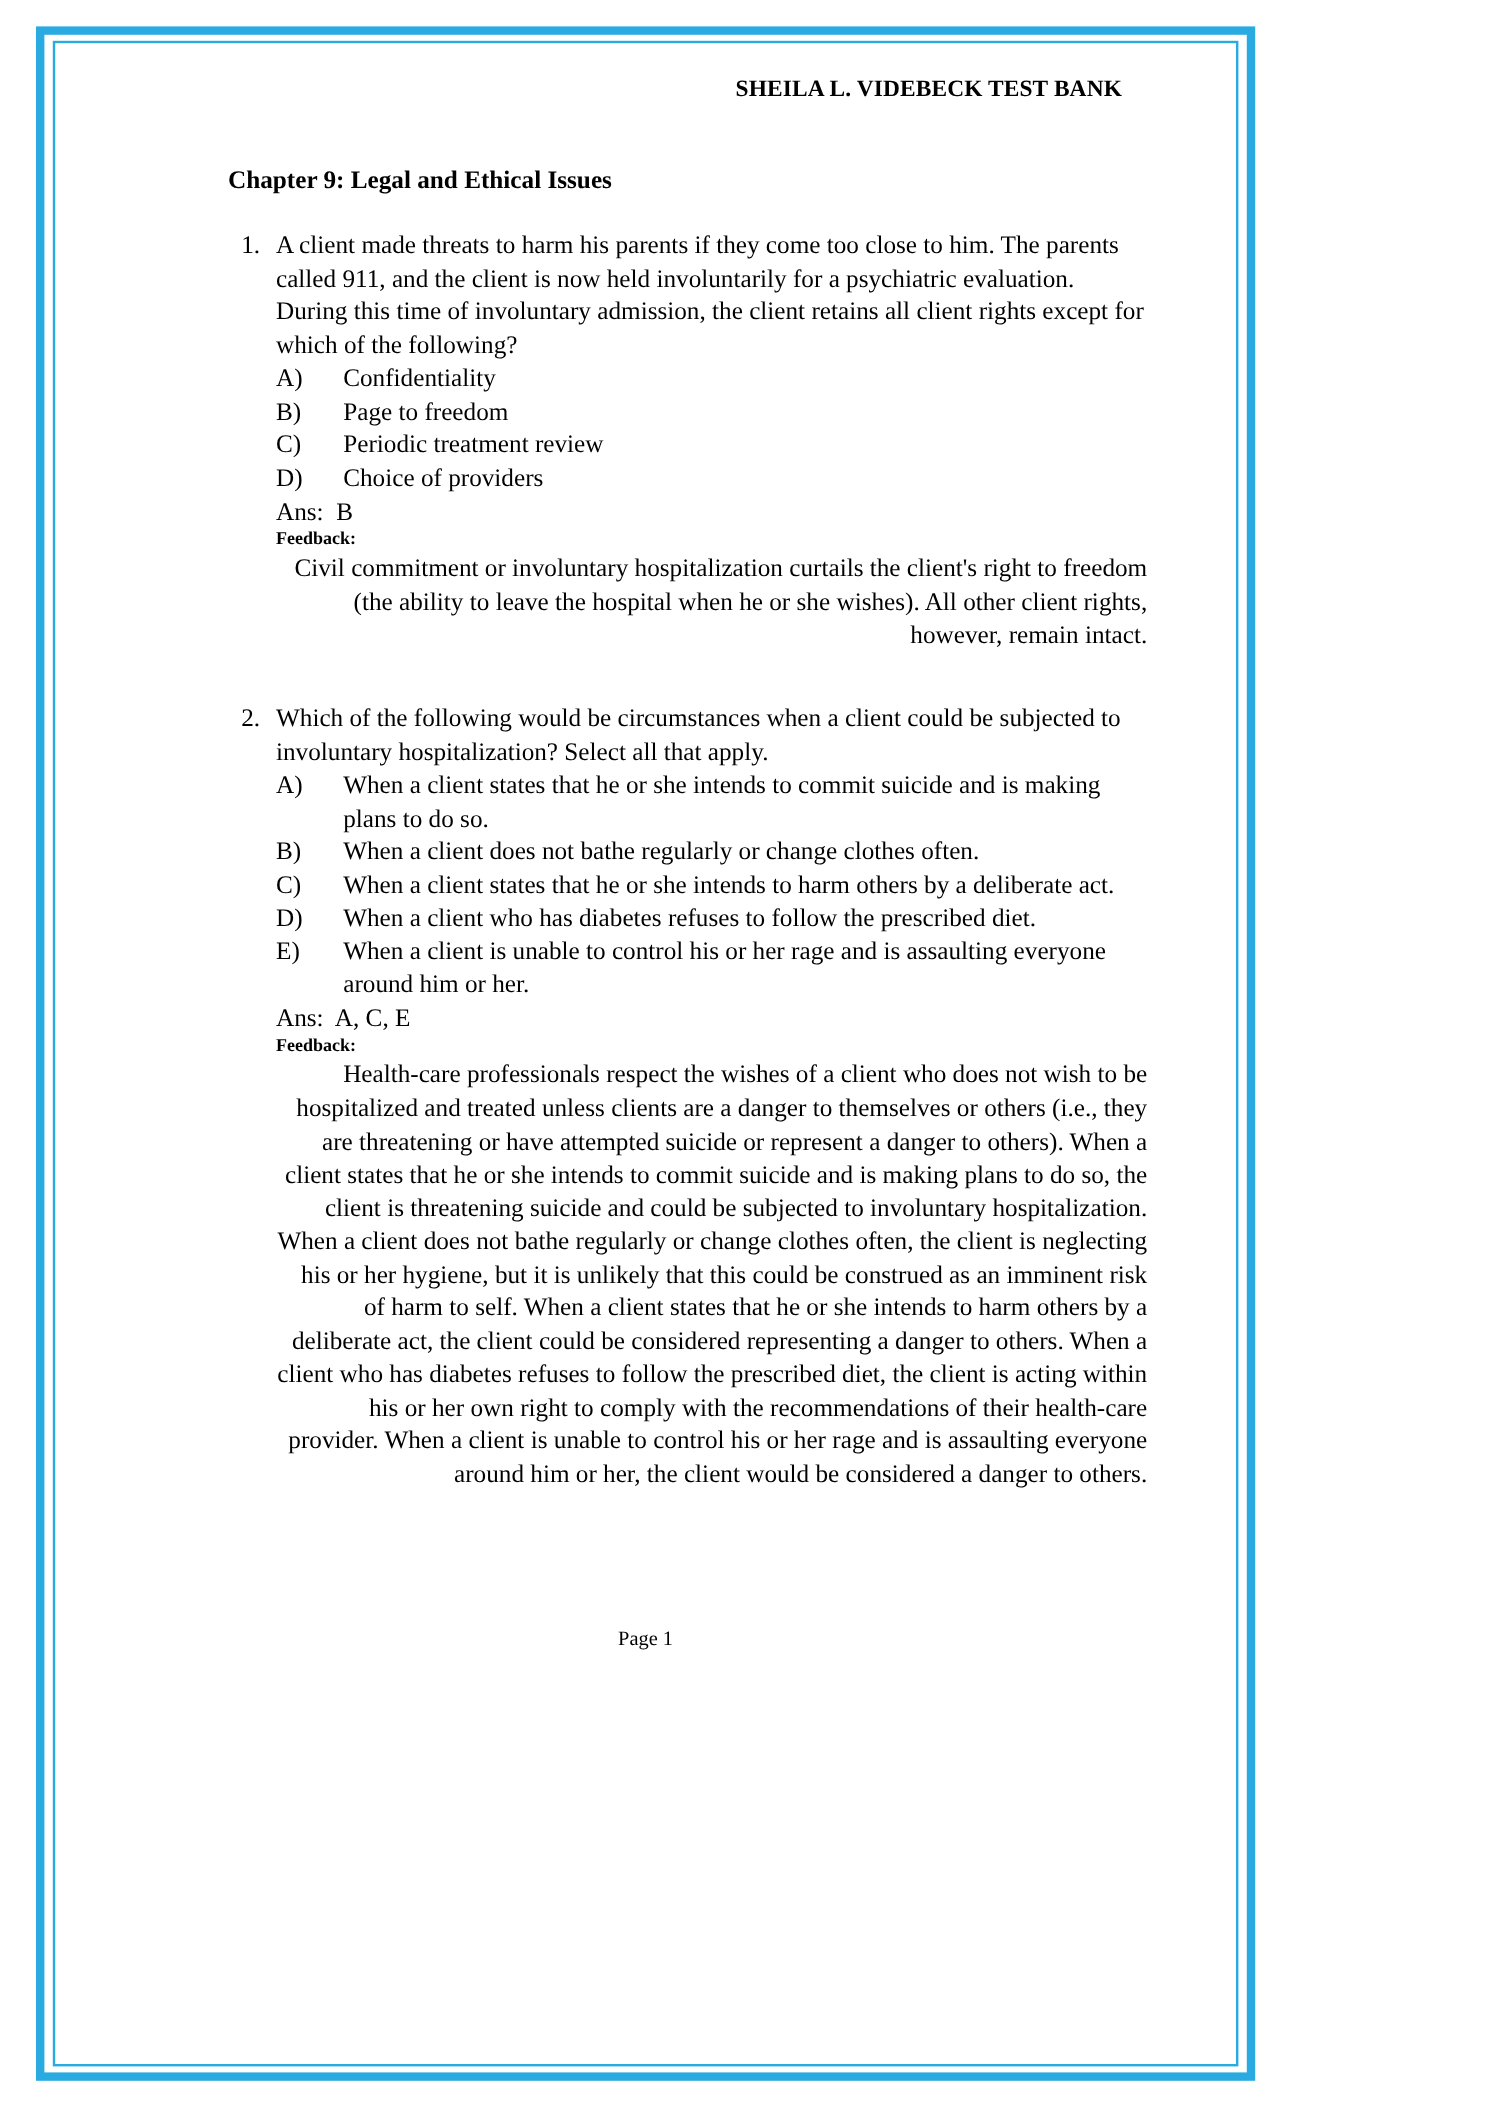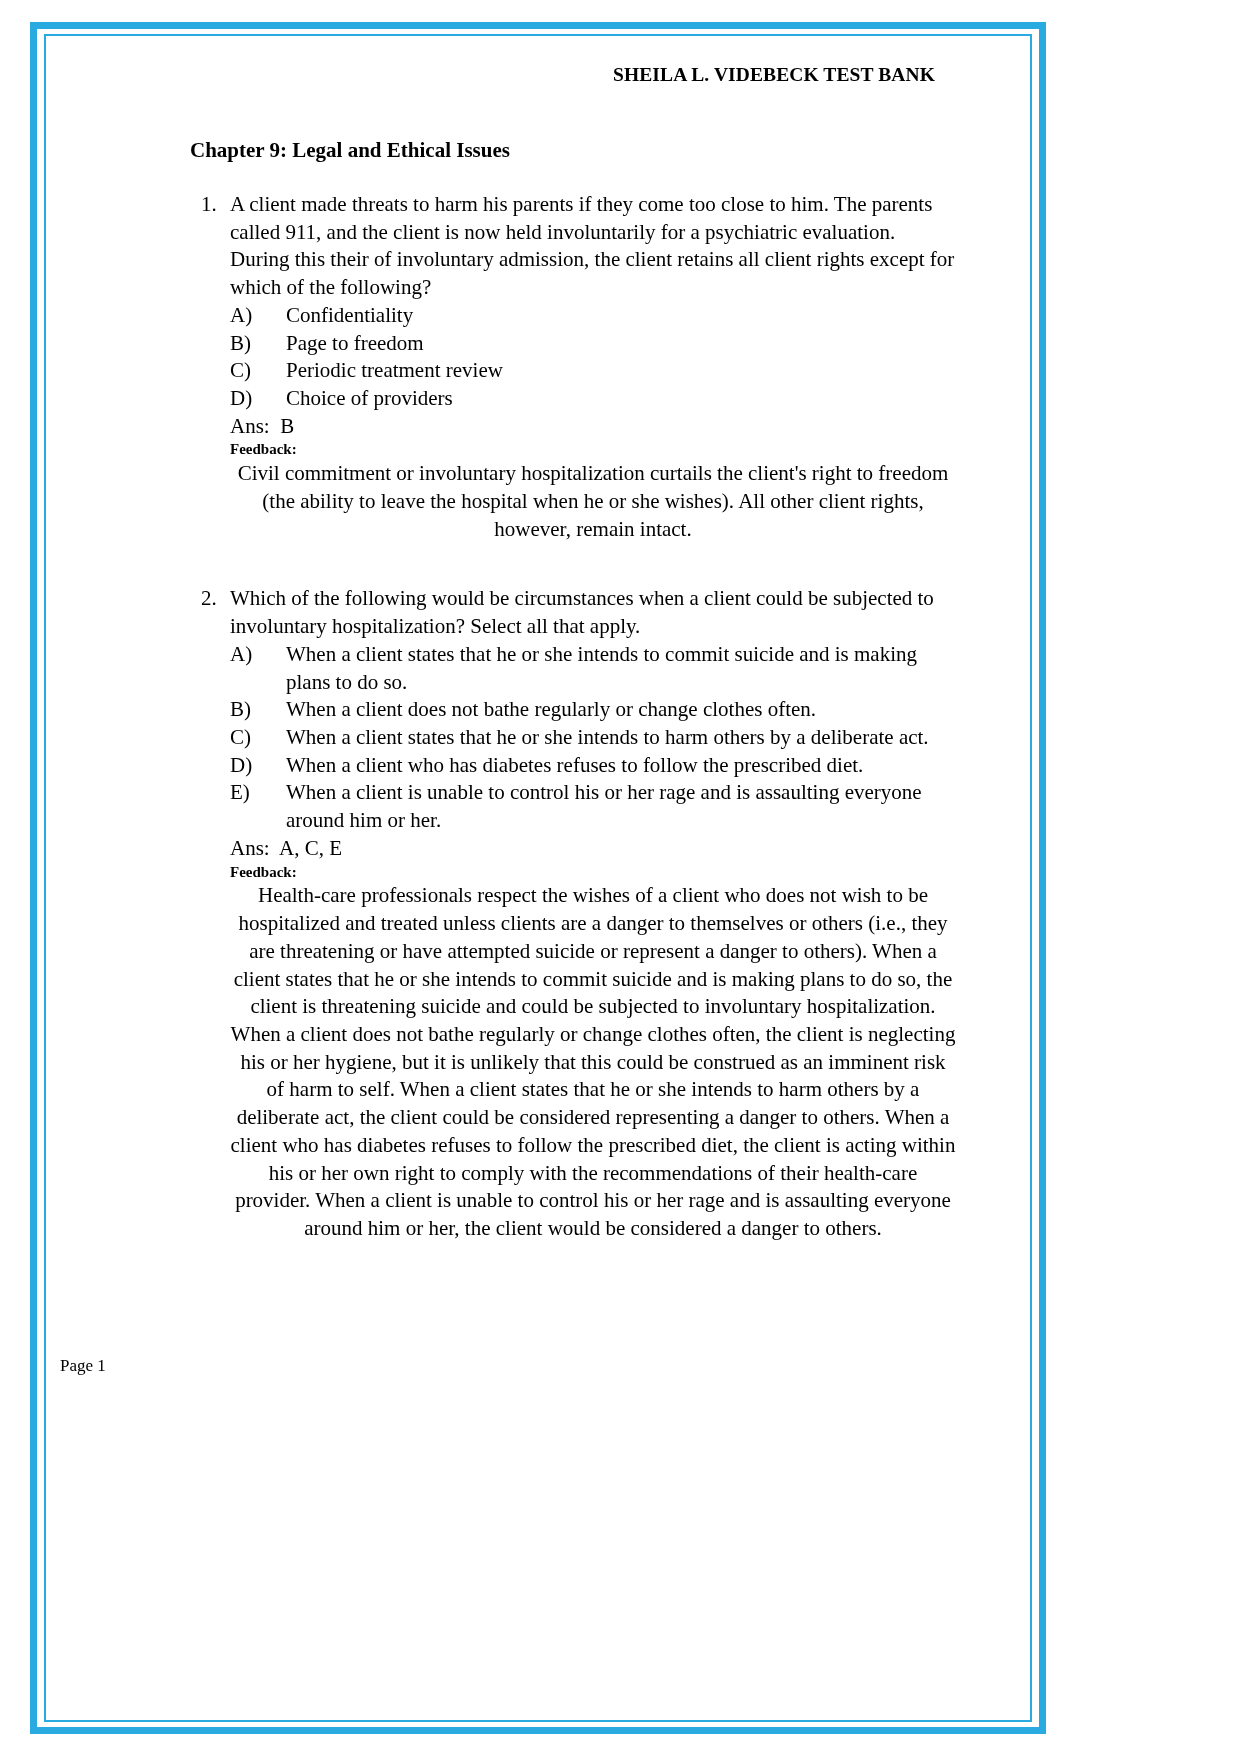--- a/index.html
+++ b/index.html
@@ -111,36 +111,37 @@
   .feedback-label {
     font-size: 15px;
     font-weight: bold;
     line-height: 1.32;
     margin-left: 29px;
   }
   .feedback-text {
     font-size: 21px;
     line-height: 1.32;
     margin-left: 29px;
-    text-align: center;
+    text-align: right;
   }
   .q2 .options,
   .q2 .ans-line,
   .q2 .feedback-label,
   .q2 .feedback-text {
     margin-left: 29px;
   }
   .q2 .options {
     margin-left: 29px;
   }
   .page-footer {
     position: absolute;
     left: 0;
     right: 0;
     bottom: 330px;
+    text-align: center;
     font-size: 17px;
     font-family: Liberation Serif, serif;
   }
 </style>
 </head>
 <body>
 
 <div class="page">
 
   <div class="frame-outer"></div>
@@ -150,21 +151,21 @@
 
     <div class="doc-header">SHEILA L. VIDEBECK TEST BANK</div>
 
     <div class="chapter-title">Chapter 9: Legal and Ethical Issues</div>
 
     <div class="questions">
 
       <div class="question-block q1">
         <div class="q-head">
           <span class="q-num">1.</span>
-          <span class="q-text">A client made threats to harm his parents if they come too close to him. The parents called 911, and the client is now held involuntarily for a psychiatric evaluation. During this their of involuntary admission, the client retains all client rights except for which of the following?</span>
+          <span class="q-text">A client made threats to harm his parents if they come too close to him. The parents called 911, and the client is now held involuntarily for a psychiatric evaluation. During this time of involuntary admission, the client retains all client rights except for which of the following?</span>
         </div>
         <div class="options tight">
           <div class="option">
             <span class="opt-letter">A)</span>
             <span class="opt-text">Confidentiality</span>
           </div>
           <div class="option">
             <span class="opt-letter">B)</span>
             <span class="opt-text">Page to freedom</span>
           </div>

